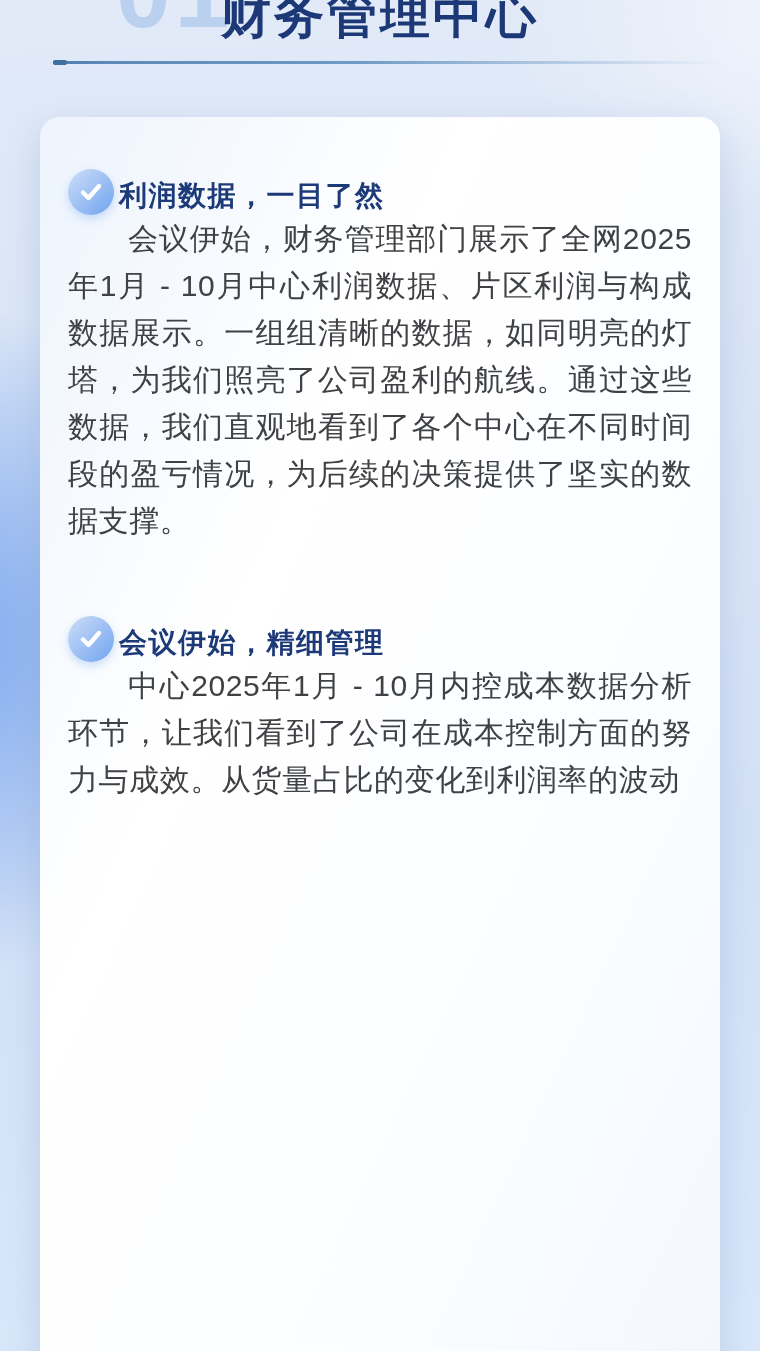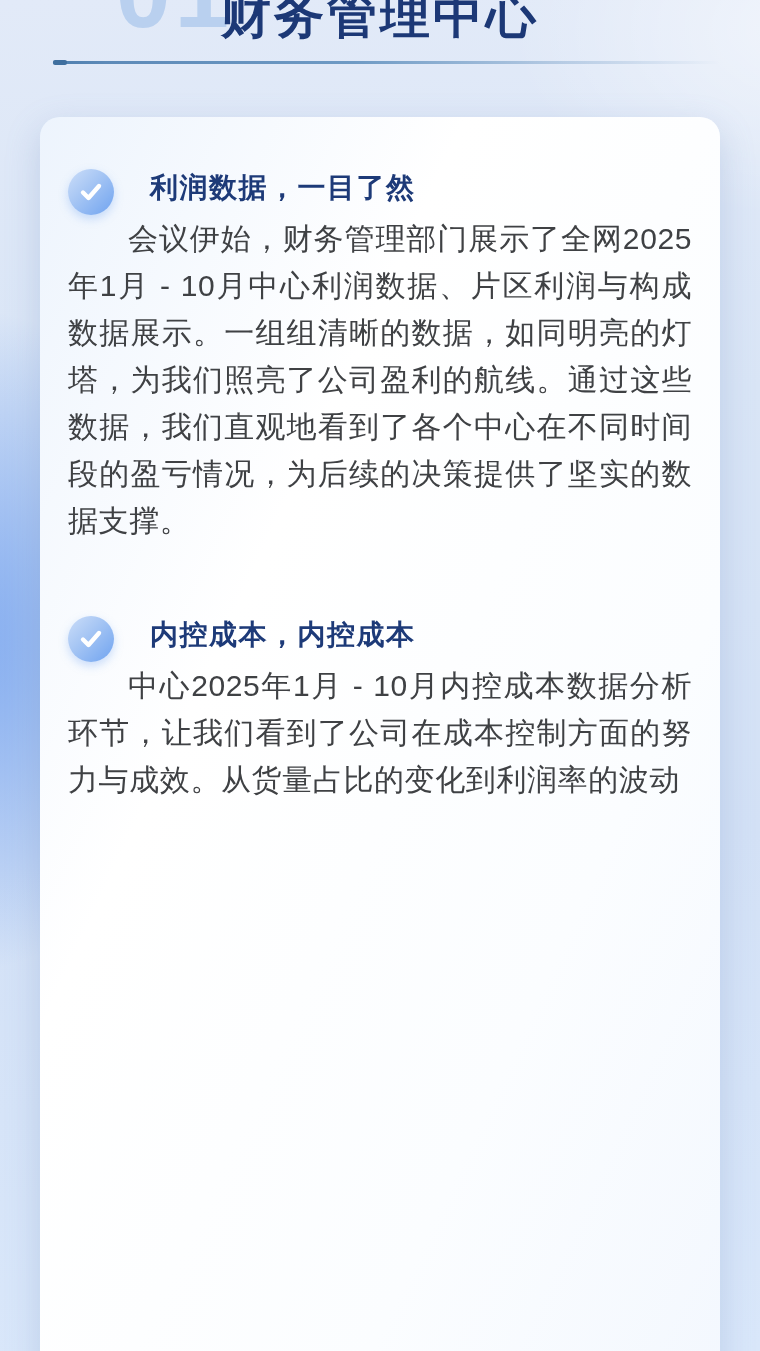--- a/index.html
+++ b/index.html
@@ -77,22 +77,22 @@
     background: linear-gradient(115deg, #edf4fd 0%, #ffffff 32%, #fbfdff 68%, #f2f7fe 100%);
     box-shadow: 0 12px 34px rgba(110,140,190,0.28);
     padding: 52px 28px 0 28px;
   }
 
   .section { margin-top: 72px; }
   .section:first-child { margin-top: 0; }
 
   .section-head {
     display: flex;
-    align-items: flex-start;
-    gap: 36px;
+    align-items: flex-end;
+    gap: 5px;
     height: 46px;
   }
   .check-badge {
     width: 46px;
     height: 46px;
     border-radius: 50%;
     flex: 0 0 46px;
     background: linear-gradient(135deg, #ccdef9 0%, #a8c7f4 40%, #6fa3f0 100%);
     display: flex;
     align-items: center;
@@ -141,18 +141,18 @@
   </section>
 
 
   <section class="section">
     <div class="section-head">
       <span class="check-badge">
         <svg width="26" height="26" viewBox="0 0 26 26" fill="none">
           <path d="M5 13.5 L10.5 19 L21 7" stroke="#ffffff" stroke-width="4.4" stroke-linecap="round" stroke-linejoin="round"></path>
         </svg>
       </span>
-      <h2 class="section-title">内控成本，内控成本</h2>
+      <h2 class="section-title">会议伊始，精细管理</h2>
     </div>
     <p class="section-para">中心2025年1月 - 10月内控成本数据分析环节，让我们看到了公司在成本控制方面的努力与成效。从货量占比的变化到利润率的波动</p>
   </section>
 
 </main>
 
 </body></html>

